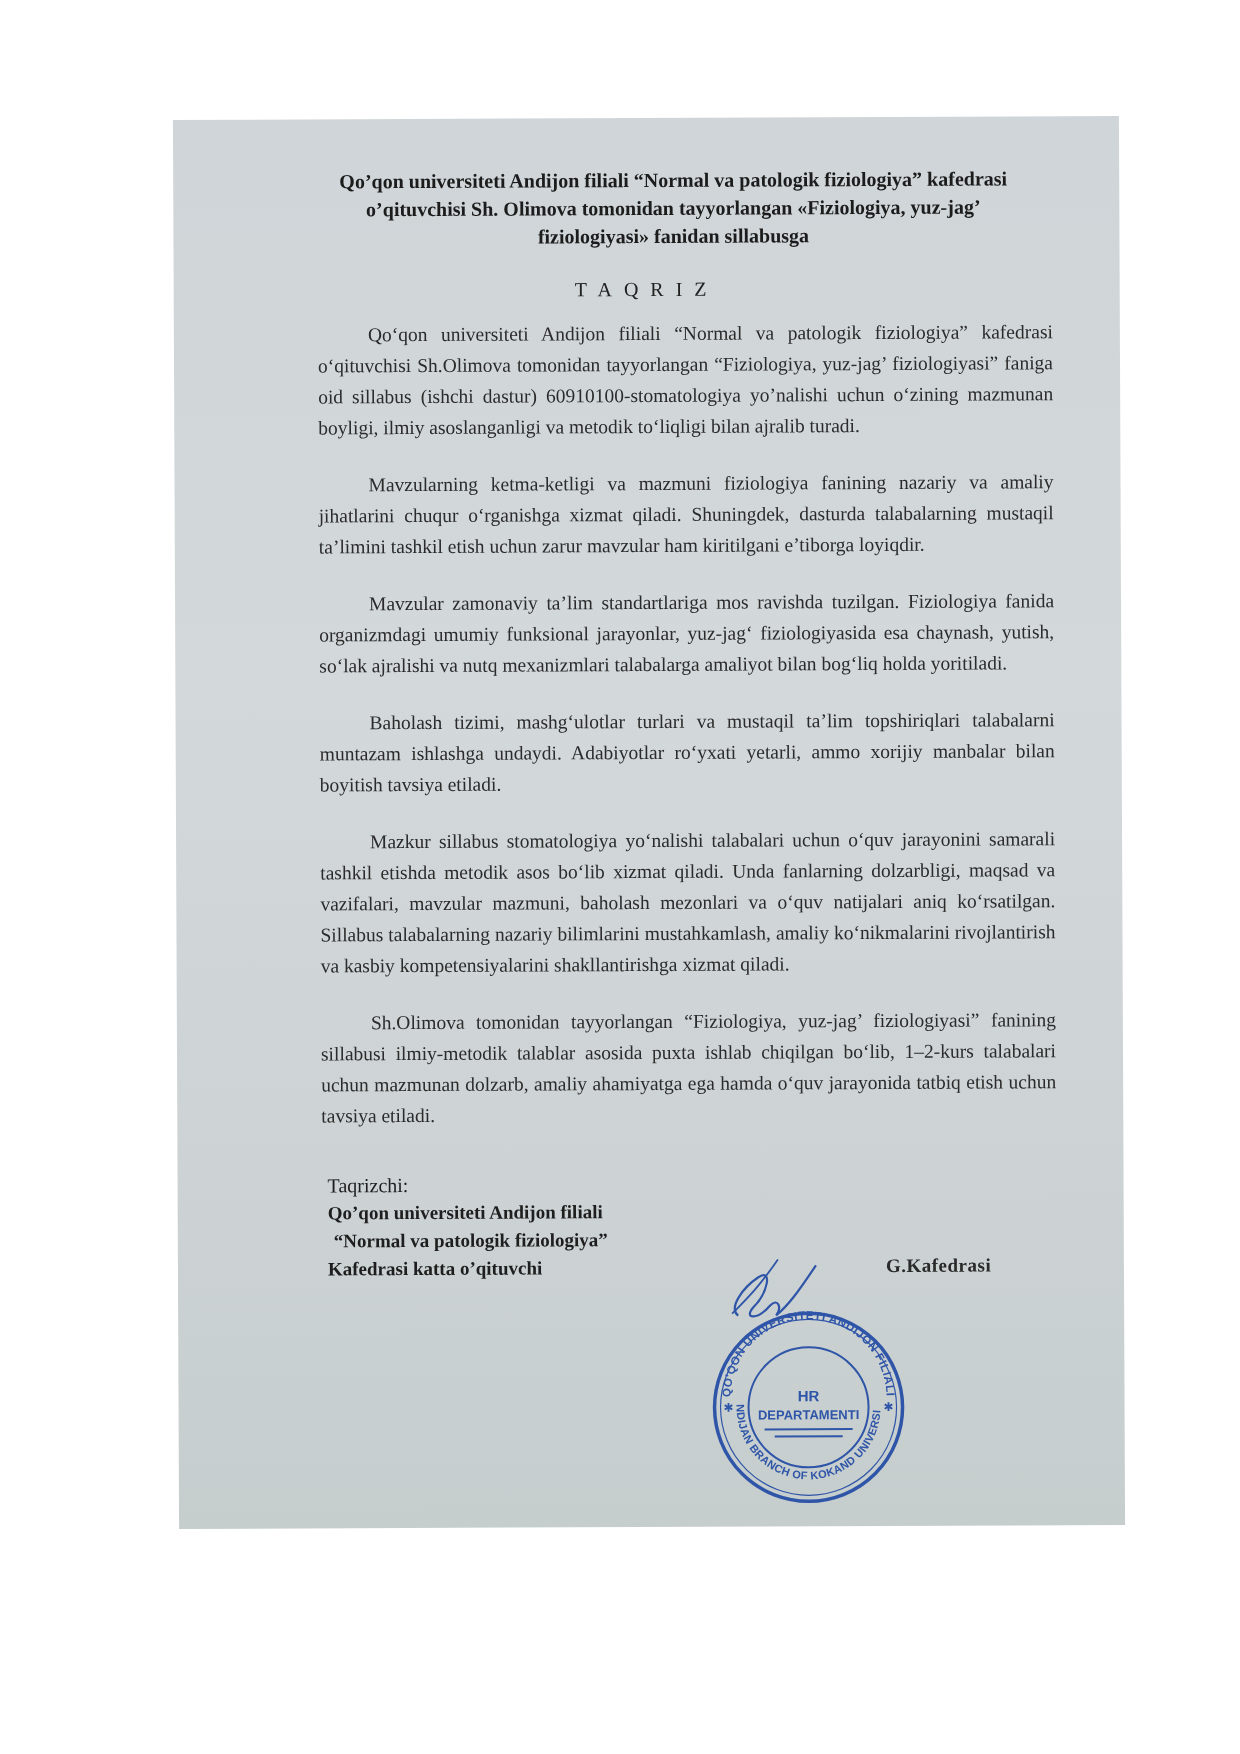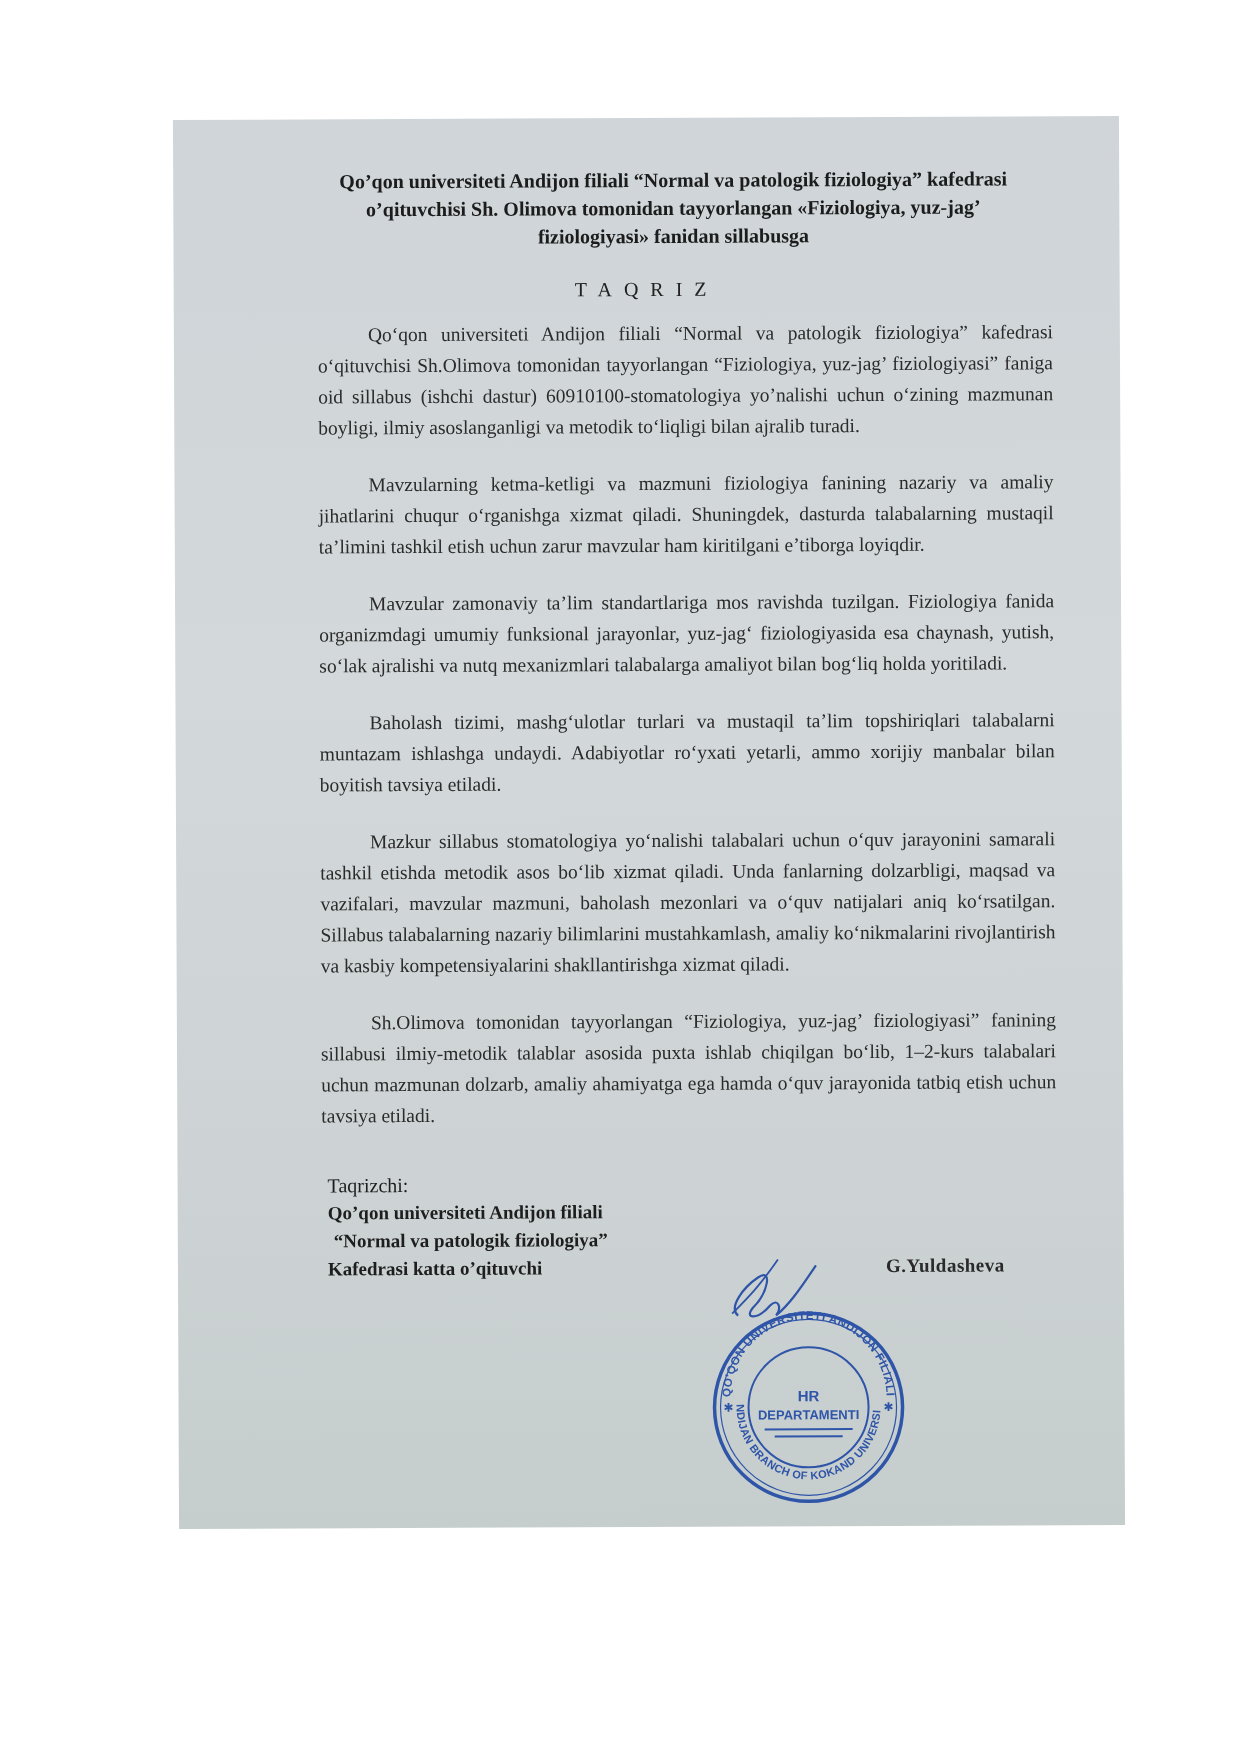--- a/index.html
+++ b/index.html
@@ -61,21 +61,21 @@
     <p>Sh.Olimova tomonidan tayyorlangan “Fiziologiya, yuz-jag’ fiziologiyasi” fanining sillabusi ilmiy-metodik talablar asosida puxta ishlab chiqilgan bo‘lib, 1–2-kurs talabalari uchun mazmunan dolzarb, amaliy ahamiyatga ega hamda o‘quv jarayonida tatbiq etish uchun tavsiya etiladi.</p>
   </div>
 
   <div class="reviewer">
     <div class="lbl">Taqrizchi:</div>
     <div class="b">Qo’qon universiteti Andijon filiali</div>
     <div class="b indent">“Normal va patologik fiziologiya”</div>
     <div class="b">Kafedrasi katta o’qituvchi</div>
   </div>
 
-  <div class="signer">G.Yuldasheva</div>
+  <div class="signer">G.Kafedrasi</div>
 
   <div class="stamp">
     <svg width="220" height="260" viewBox="0 0 220 260">
       <defs>
         <path id="topArc" d="M 32 150 A 78 78 0 0 1 188 150"></path>
         <path id="botArc" d="M 38 160 A 72 72 0 0 0 182 160"></path>
       </defs>
 
       <path d="M 40 68 C 30 60, 45 40, 60 30 C 75 20, 70 45, 55 60 C 45 72, 60 72, 72 58 C 80 50, 84 60, 78 68 C 90 58, 100 45, 118 18" fill="none" stroke="#2f55a8" stroke-width="2.2"></path>
       <path d="M 34 66 C 50 50, 62 38, 80 12" fill="none" stroke="#2f55a8" stroke-width="1.8"></path>

